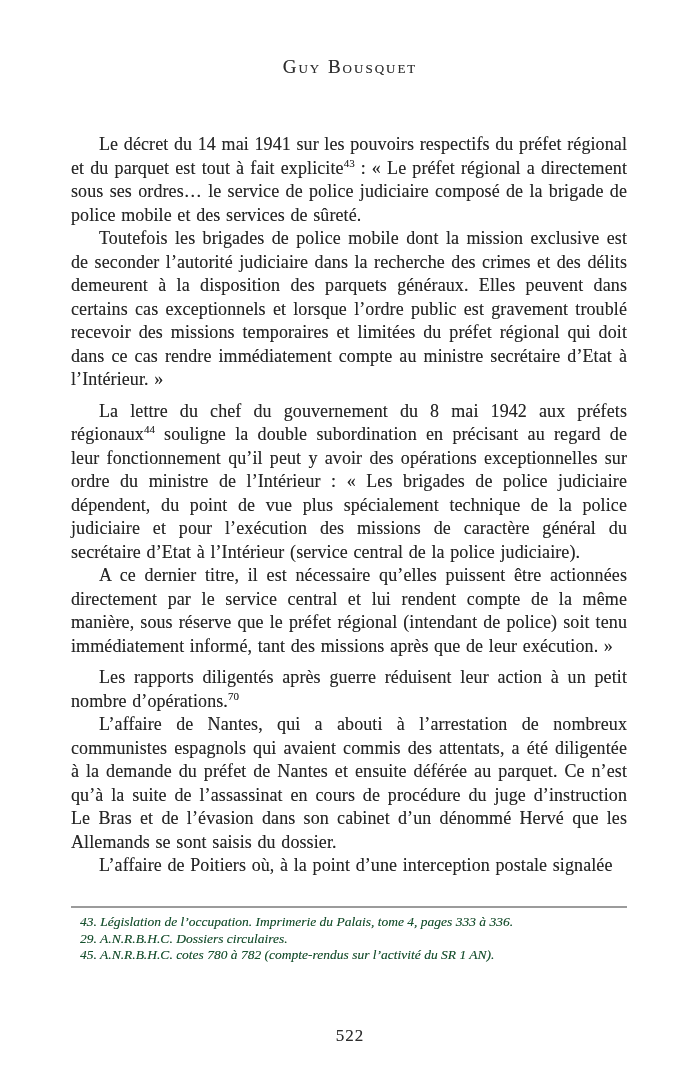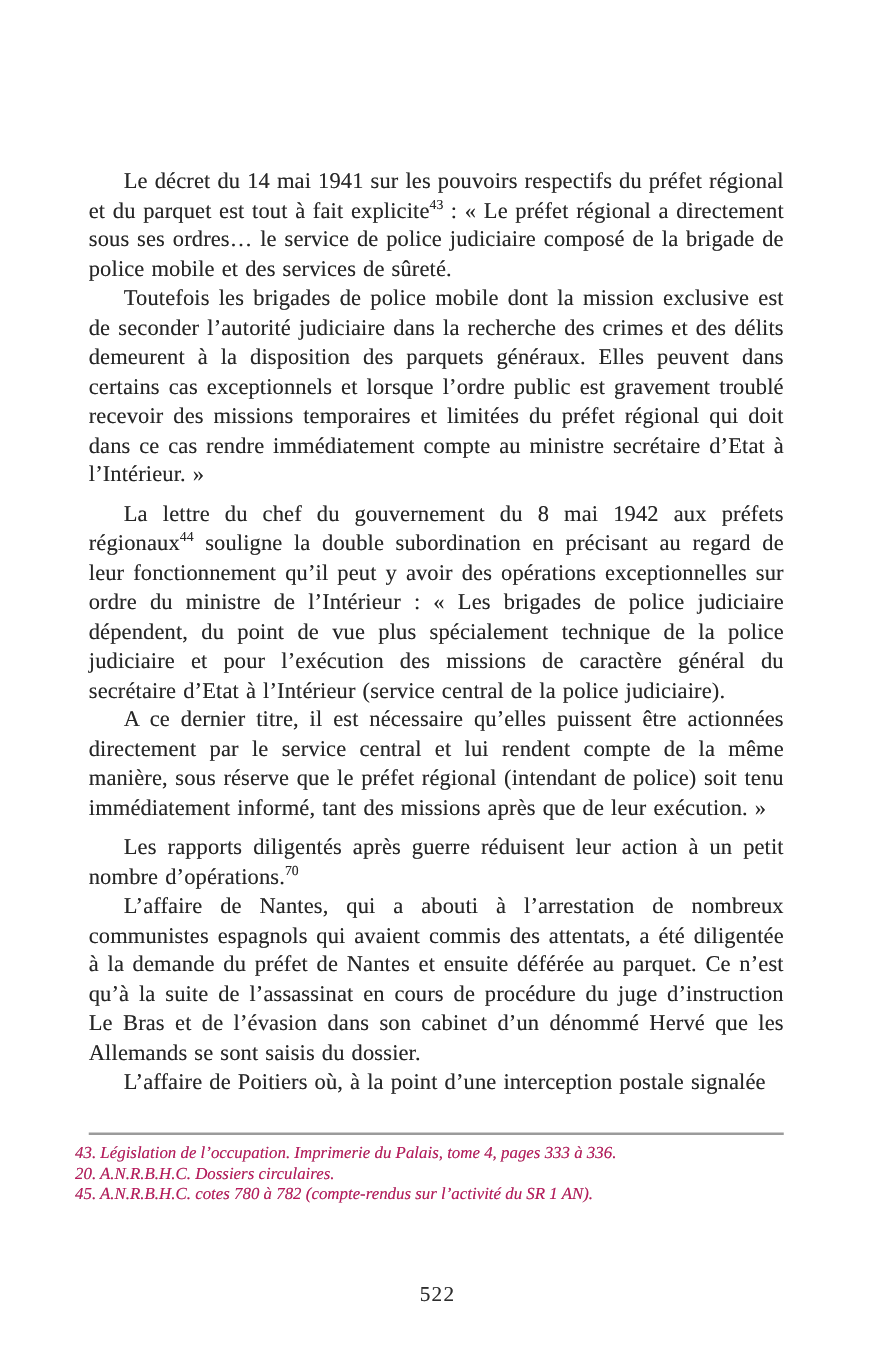--- a/index.html
+++ b/index.html
@@ -50,44 +50,45 @@
     position: absolute;
     top: 906px;
     left: 71px;
     width: 556px;
     height: 2px;
     background: #9b9b9b;
   }
   .footnotes {
     position: absolute;
     top: 914px;
-    left: 60px;
+    left: 80px;
     width: 556px;
     font-style: italic;
     font-size: 13.5px;
     line-height: 16.5px;
-    color: #be185d;
+    color: #14532d;
   }
   .page-number {
     position: absolute;
     top: 1006px;
     left: 0;
     width: 100%;
     text-align: center;
     font-size: 17px;
     letter-spacing: 1px;
     color: #2e2e2e;
     margin-top: 20px;
   }
 </style>
 </head>
 <body>
 
 <div class="page">
 
+  <div class="running-header">Guy Bousquet</div>
 
   <div class="content">
 
     <p><span>Le décret du 14 mai 1941 sur les pouvoirs respectifs du préfet régional et du parquet est tout à fait explicite</span><sup>43</sup><span> : « Le préfet régional a directement sous ses ordres… le service de police judiciaire composé de la brigade de police mobile et des services de sûreté.</span></p>
 
     <p><span>Toutefois les brigades de police mobile dont la mission exclusive est de seconder l’autorité judiciaire dans la recherche des crimes et des délits demeurent à la disposition des parquets généraux. Elles peuvent dans certains cas exceptionnels et lorsque l’ordre public est gravement troublé recevoir des missions temporaires et limitées du préfet régional qui doit dans ce cas rendre immédiatement compte au ministre secrétaire d’Etat à l’Intérieur. »</span></p>
 
     <p class="space-before"><span>La lettre du chef du gouvernement du 8 mai 1942 aux préfets régionaux</span><sup>44</sup><span> souligne la double subordination  en précisant au regard de leur fonctionnement qu’il peut y avoir des opérations exceptionnelles sur ordre du ministre de l’Intérieur : « Les brigades de police judiciaire dépendent, du point de vue plus spécialement technique de la police judiciaire et pour l’exécution des missions de caractère général du secrétaire d’Etat à l’Intérieur (service central de la police judiciaire).</span></p>
 
     <p><span>A ce dernier titre, il est nécessaire qu’elles puissent être actionnées directement par le service central et lui rendent compte de la même manière, sous réserve que le préfet régional (intendant de police) soit tenu immédiatement informé, tant des missions après que de leur exécution. »</span></p>
@@ -98,19 +99,19 @@
     <p><span>L’affaire de Nantes, qui a abouti à l’arrestation de nombreux communistes espagnols qui avaient commis des attentats, a été diligentée à la demande du préfet de Nantes et ensuite déférée au parquet. Ce n’est qu’à la suite de l’assassinat en cours de procédure du juge d’instruction Le Bras et de l’évasion dans son cabinet d’un dénommé Hervé que les Allemands se sont saisis du dossier.</span></p>
 
     <p><span>L’affaire de Poitiers où, à la point d’une interception postale signalée</span></p>
 
   </div>
 
   <div class="footnote-rule"></div>
 
   <div class="footnotes">
     <div>43. Législation de l’occupation. Imprimerie du Palais, tome 4, pages 333 à 336.</div>
-    <div>20. A.N.R.B.H.C. Dossiers circulaires.</div>
+    <div>29. A.N.R.B.H.C. Dossiers circulaires.</div>
     <div>45. A.N.R.B.H.C. cotes 780 à 782 (compte-rendus sur l’activité du SR 1 AN).</div>
   </div>
 
   <div class="page-number">522</div>
 
 </div>
 
 </body></html>

